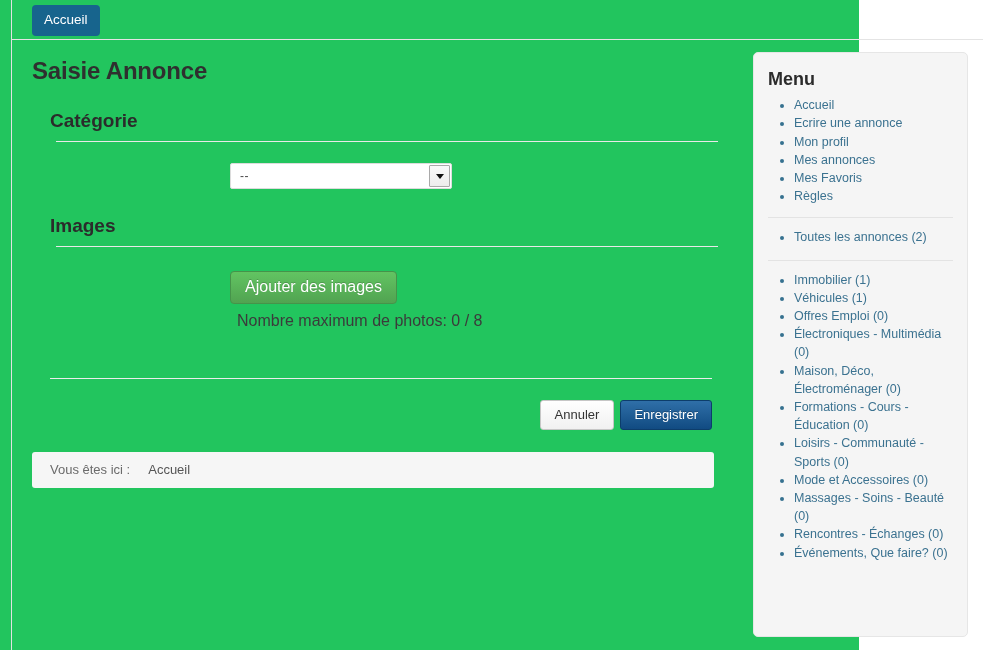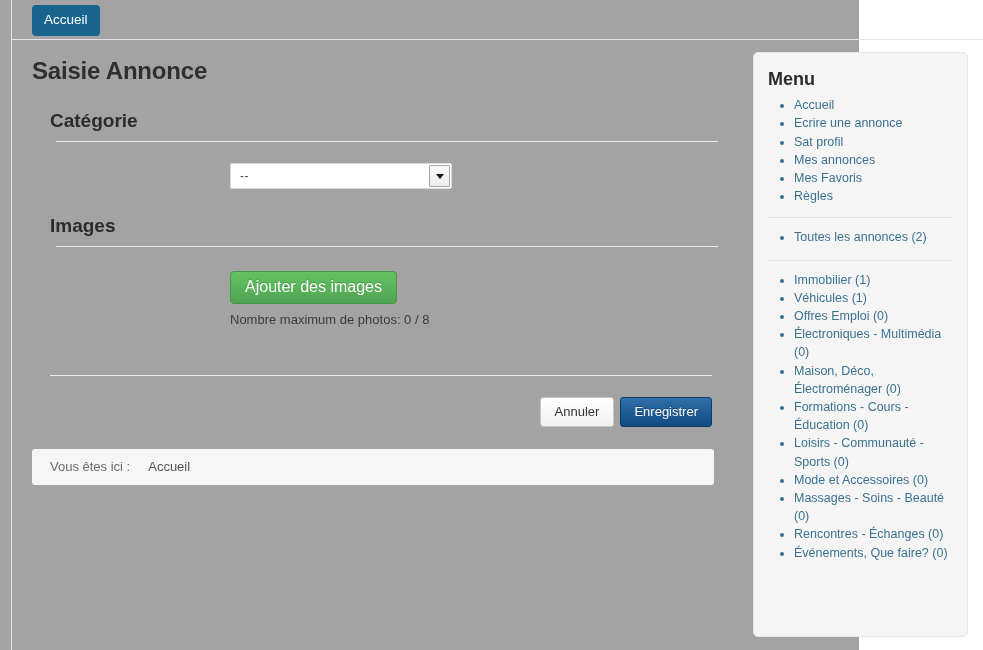--- a/index.html
+++ b/index.html
@@ -8,21 +8,21 @@
     width: 983px; height: 650px;
     background: #ffffff;
     font-family: "Liberation Sans", sans-serif;
     overflow: hidden;
   }
 
   #page {
     position: relative;
     width: 859px;
     height: 650px;
-    background: #a3a3a3;
+    background: #22c55e;
   }
 
   
   .page-edge {
     position: absolute;
     left: 11px; top: 0;
     width: 1px; height: 650px;
     background: #e2e2e2;
   }
 
@@ -135,22 +135,23 @@
     color: #ffffff;
     font-size: 16px;
     padding: 7px 14px 8px 14px;
     cursor: pointer;
     font-family: "Liberation Sans", sans-serif;
     text-shadow: 0 -1px 0 rgba(0,0,0,.18);
     line-height: 1;
   }
   .photo-count {
     margin-top: 8px;
-    font-size: 13px;
+    font-size: 16px;
     color: #3b3b3b;
+    margin-left: 7px;
   }
 
   .bottom-rule {
     margin: 48px 0 0 0;
     border: 0;
     border-top: 1px solid #ececec;
     width: 662px;
   }
 
   .action-row {
@@ -298,21 +299,21 @@
     </div>
 
   </div>
 
   <aside class="sidebar">
     <h2 class="menu-title">Menu</h2>
 
     <ul class="menu-list">
       <li><a>Accueil</a></li>
       <li><a>Ecrire une annonce</a></li>
-      <li><a>Sat profil</a></li>
+      <li><a>Mon profil</a></li>
       <li><a>Mes annonces</a></li>
       <li><a>Mes Favoris</a></li>
       <li><a>Règles</a></li>
     </ul>
 
     <hr class="menu-sep">
 
     <ul class="menu-list">
       <li><a>Toutes les annonces (2)</a></li>
     </ul>

